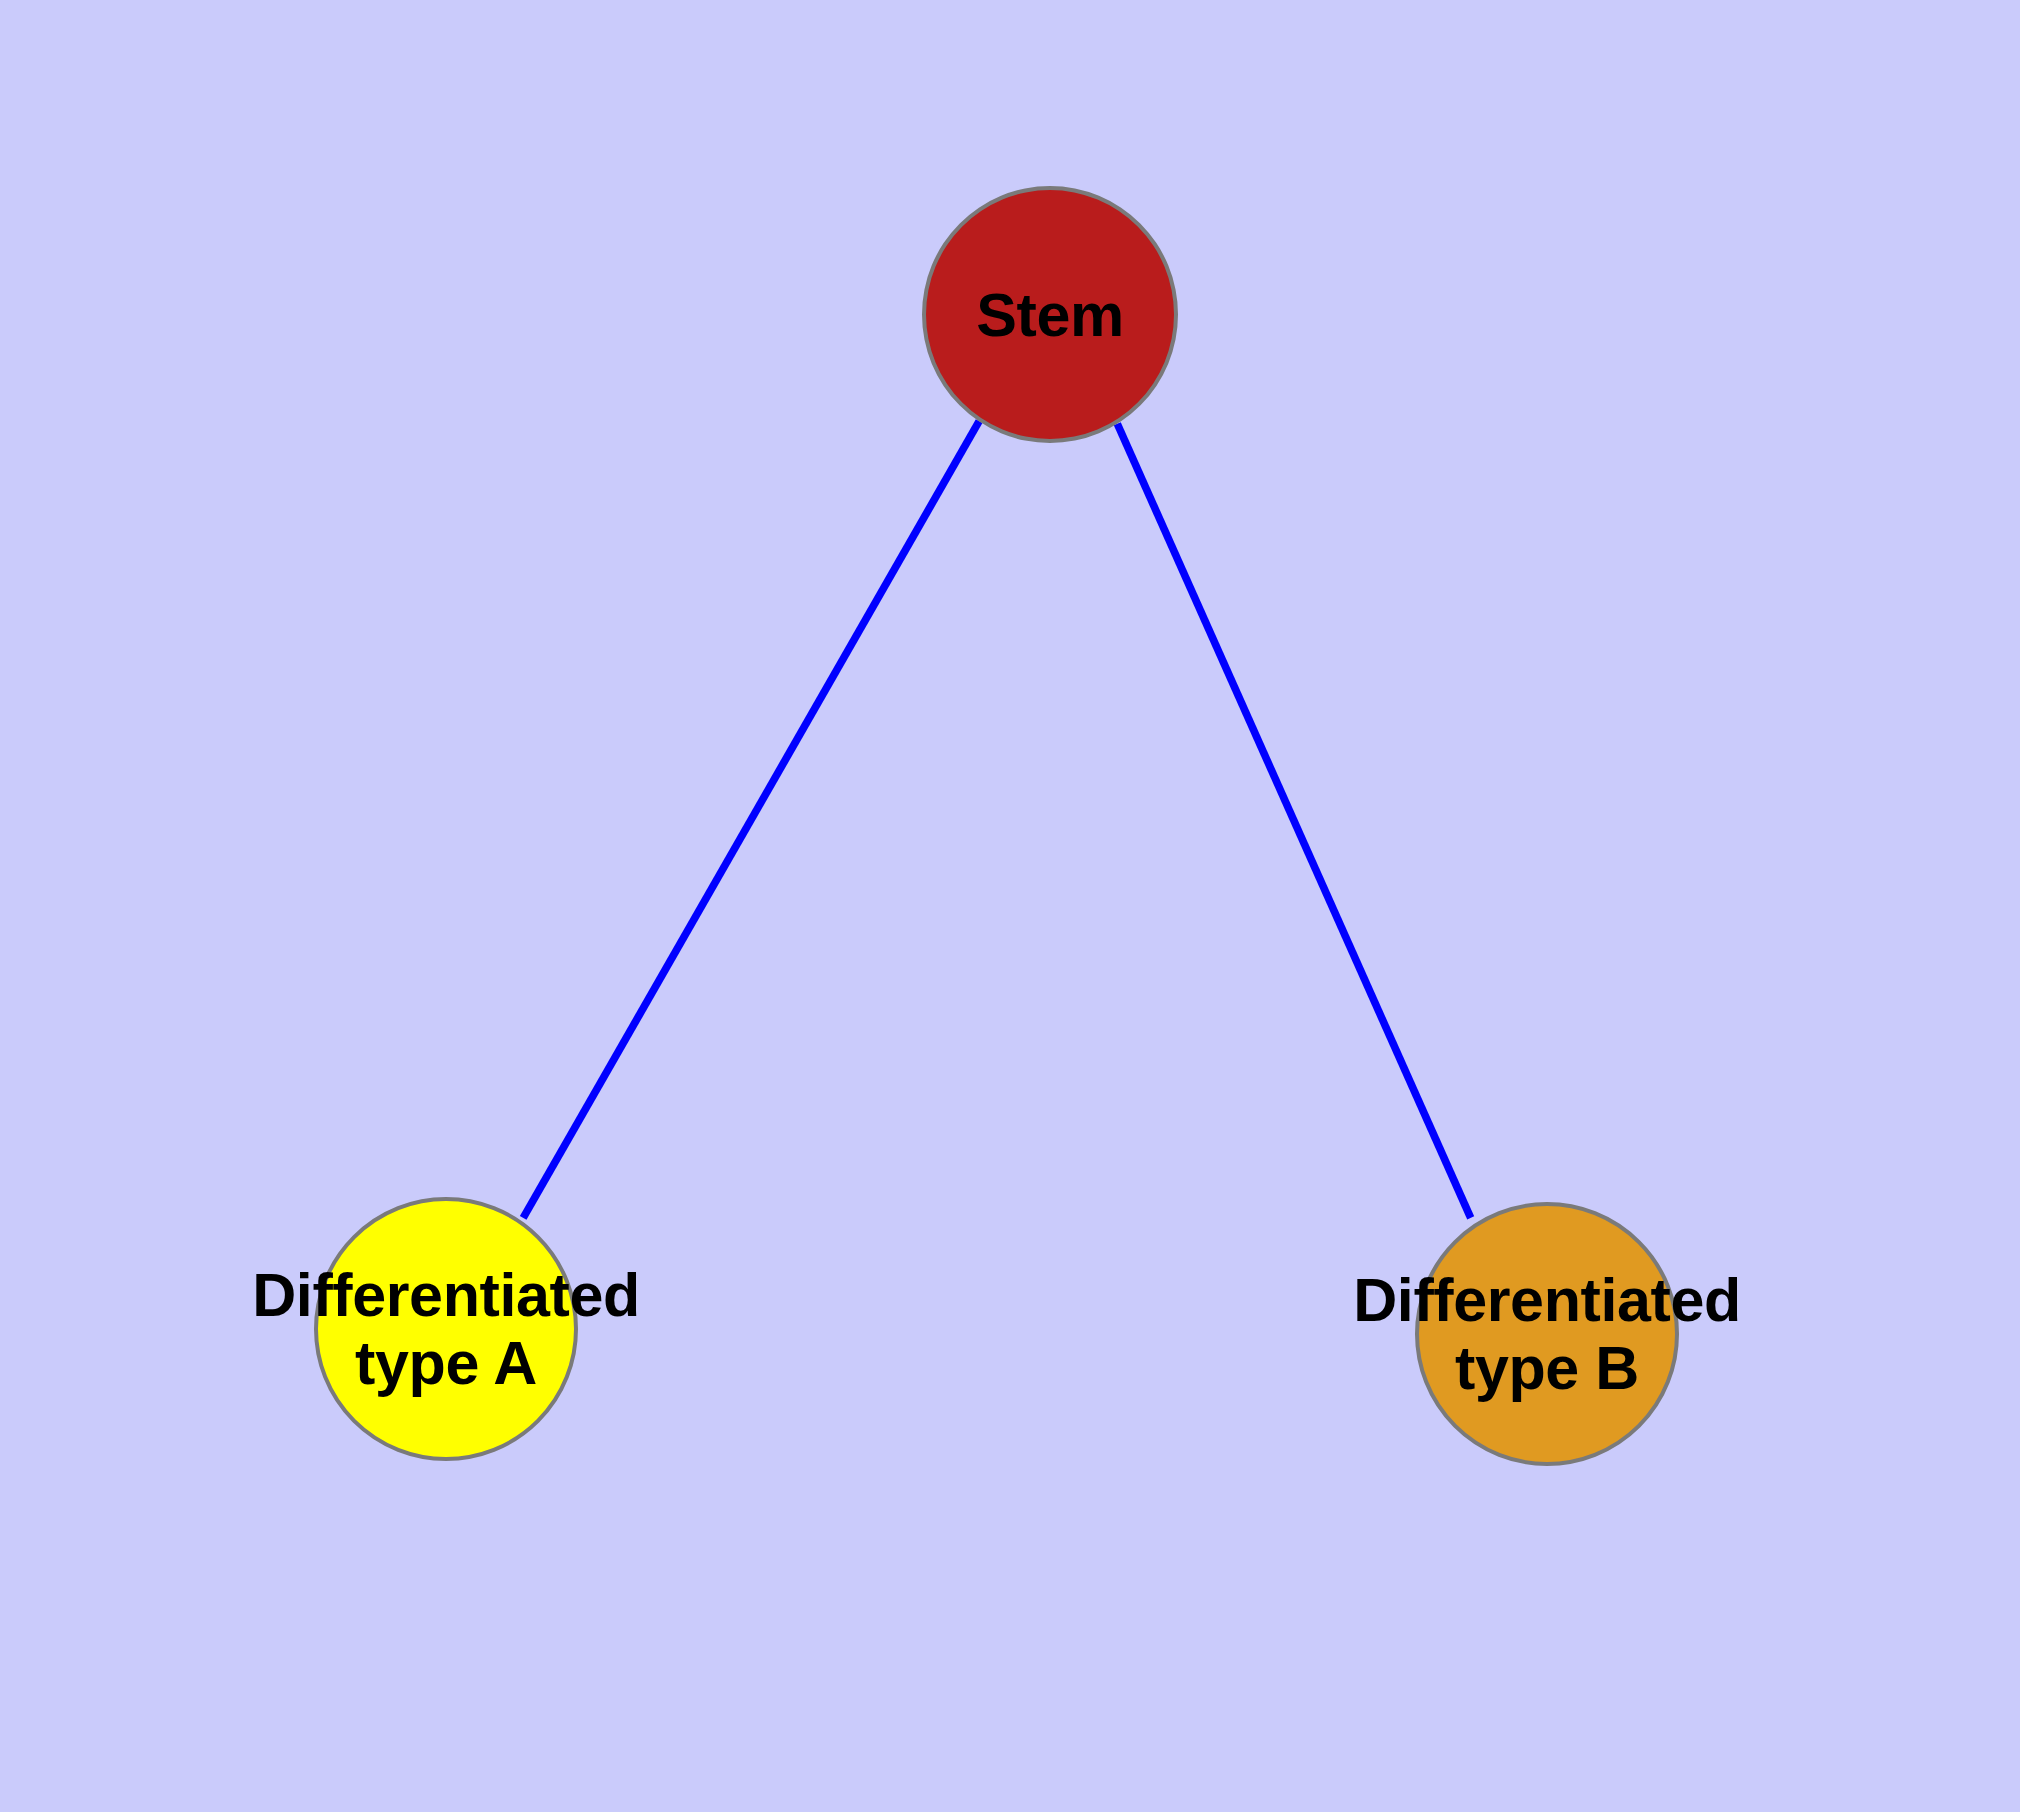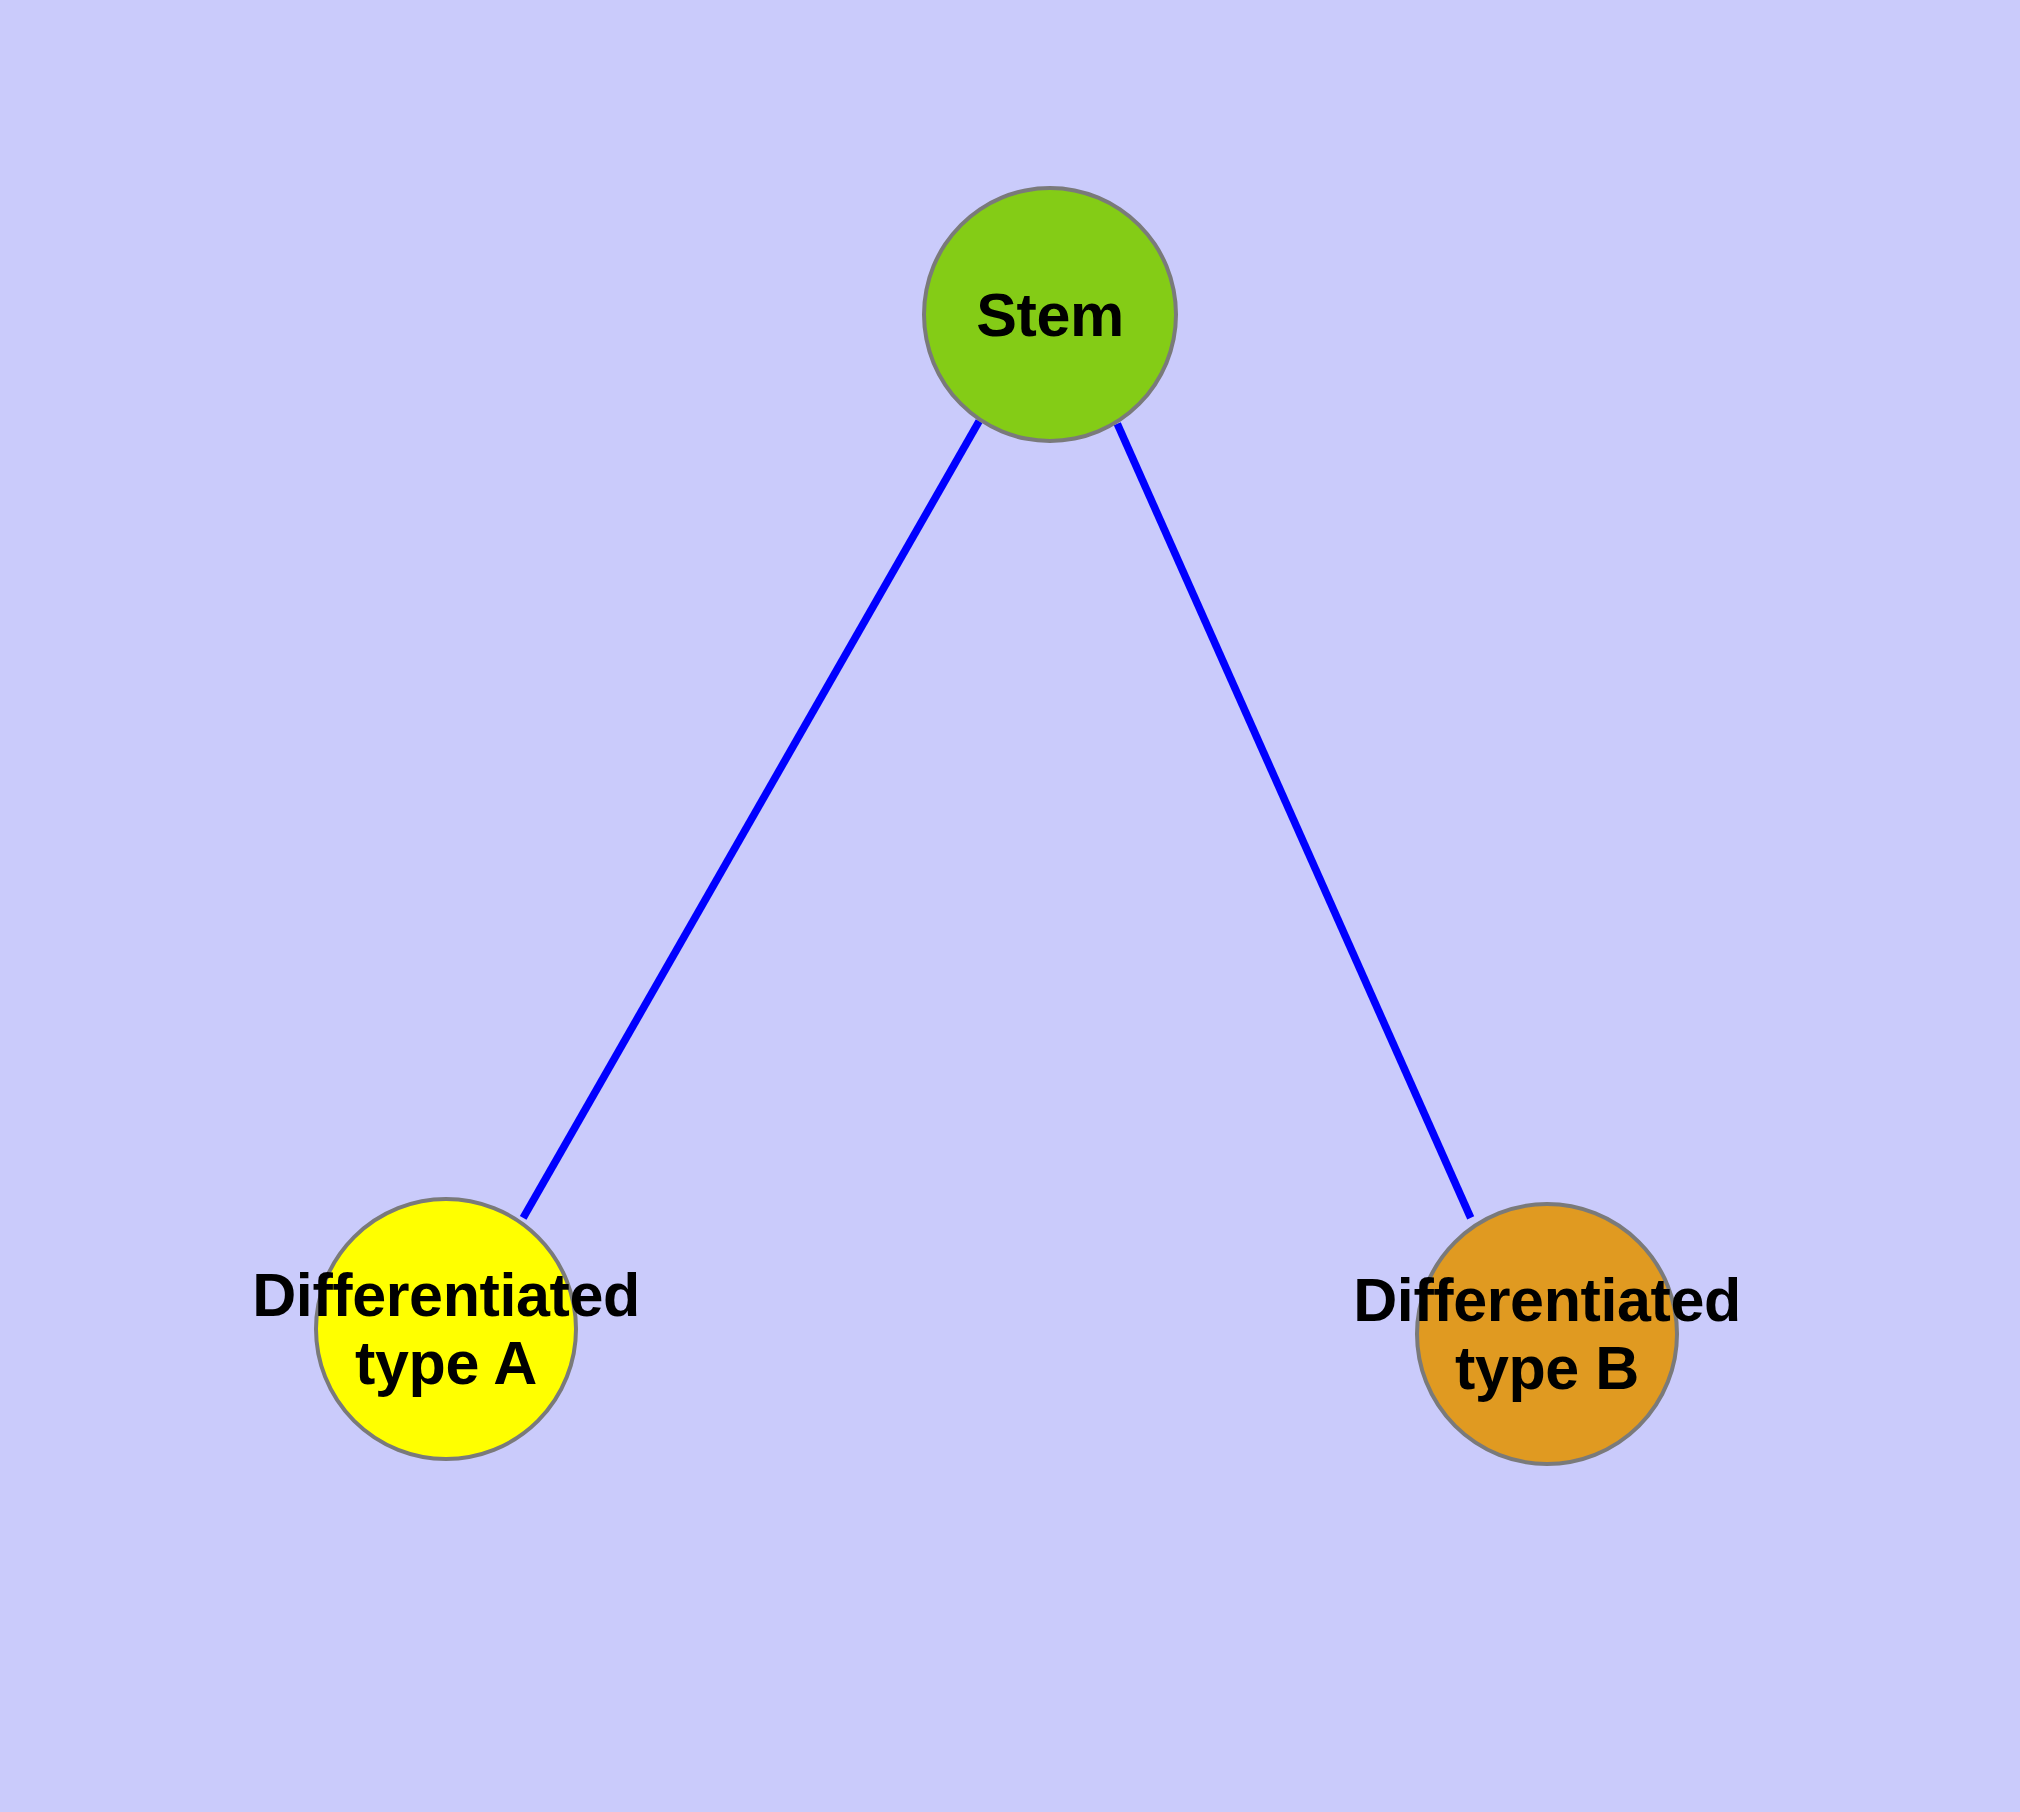--- a/index.html
+++ b/index.html
@@ -74,21 +74,21 @@
 
 <div id="canvas">
 
   <div id="plot-bg"></div>
 
   <svg id="edge-layer" viewBox="0 0 2384 2138">
     <line x1="1155" y1="497" x2="617" y2="1437" stroke="#0000ff" stroke-width="9" stroke-linecap="butt"></line>
     <line x1="1318" y1="500" x2="1735" y2="1437" stroke="#0000ff" stroke-width="9" stroke-linecap="butt"></line>
   </svg>
 
-  <div class="node" id="node-stem" style="background:#84cc16;">
+  <div class="node" id="node-stem" style="background:#b91c1c;">
     <span class="node-label">Stem</span>
   </div>
 
   <div class="node" id="node-diff-a" style="background:#ffff00;">
     <span class="node-label">Differentiated
 type A</span>
   </div>
 
   <div class="node" id="node-diff-b" style="background:#e09a21;">
     <span class="node-label">Differentiated

